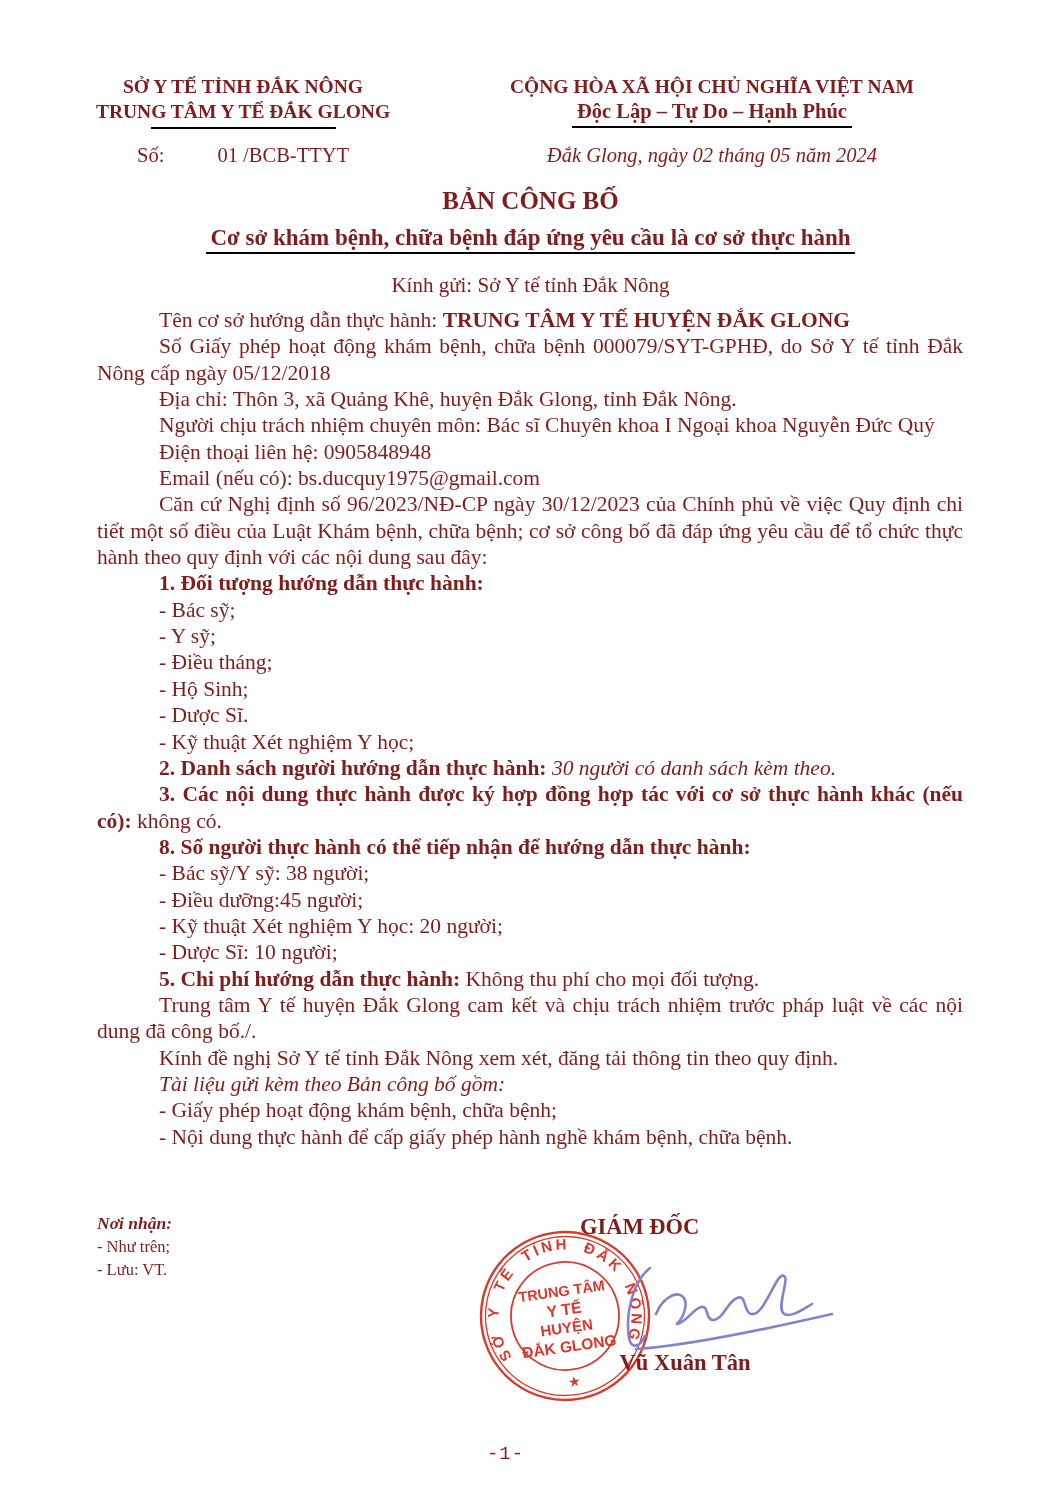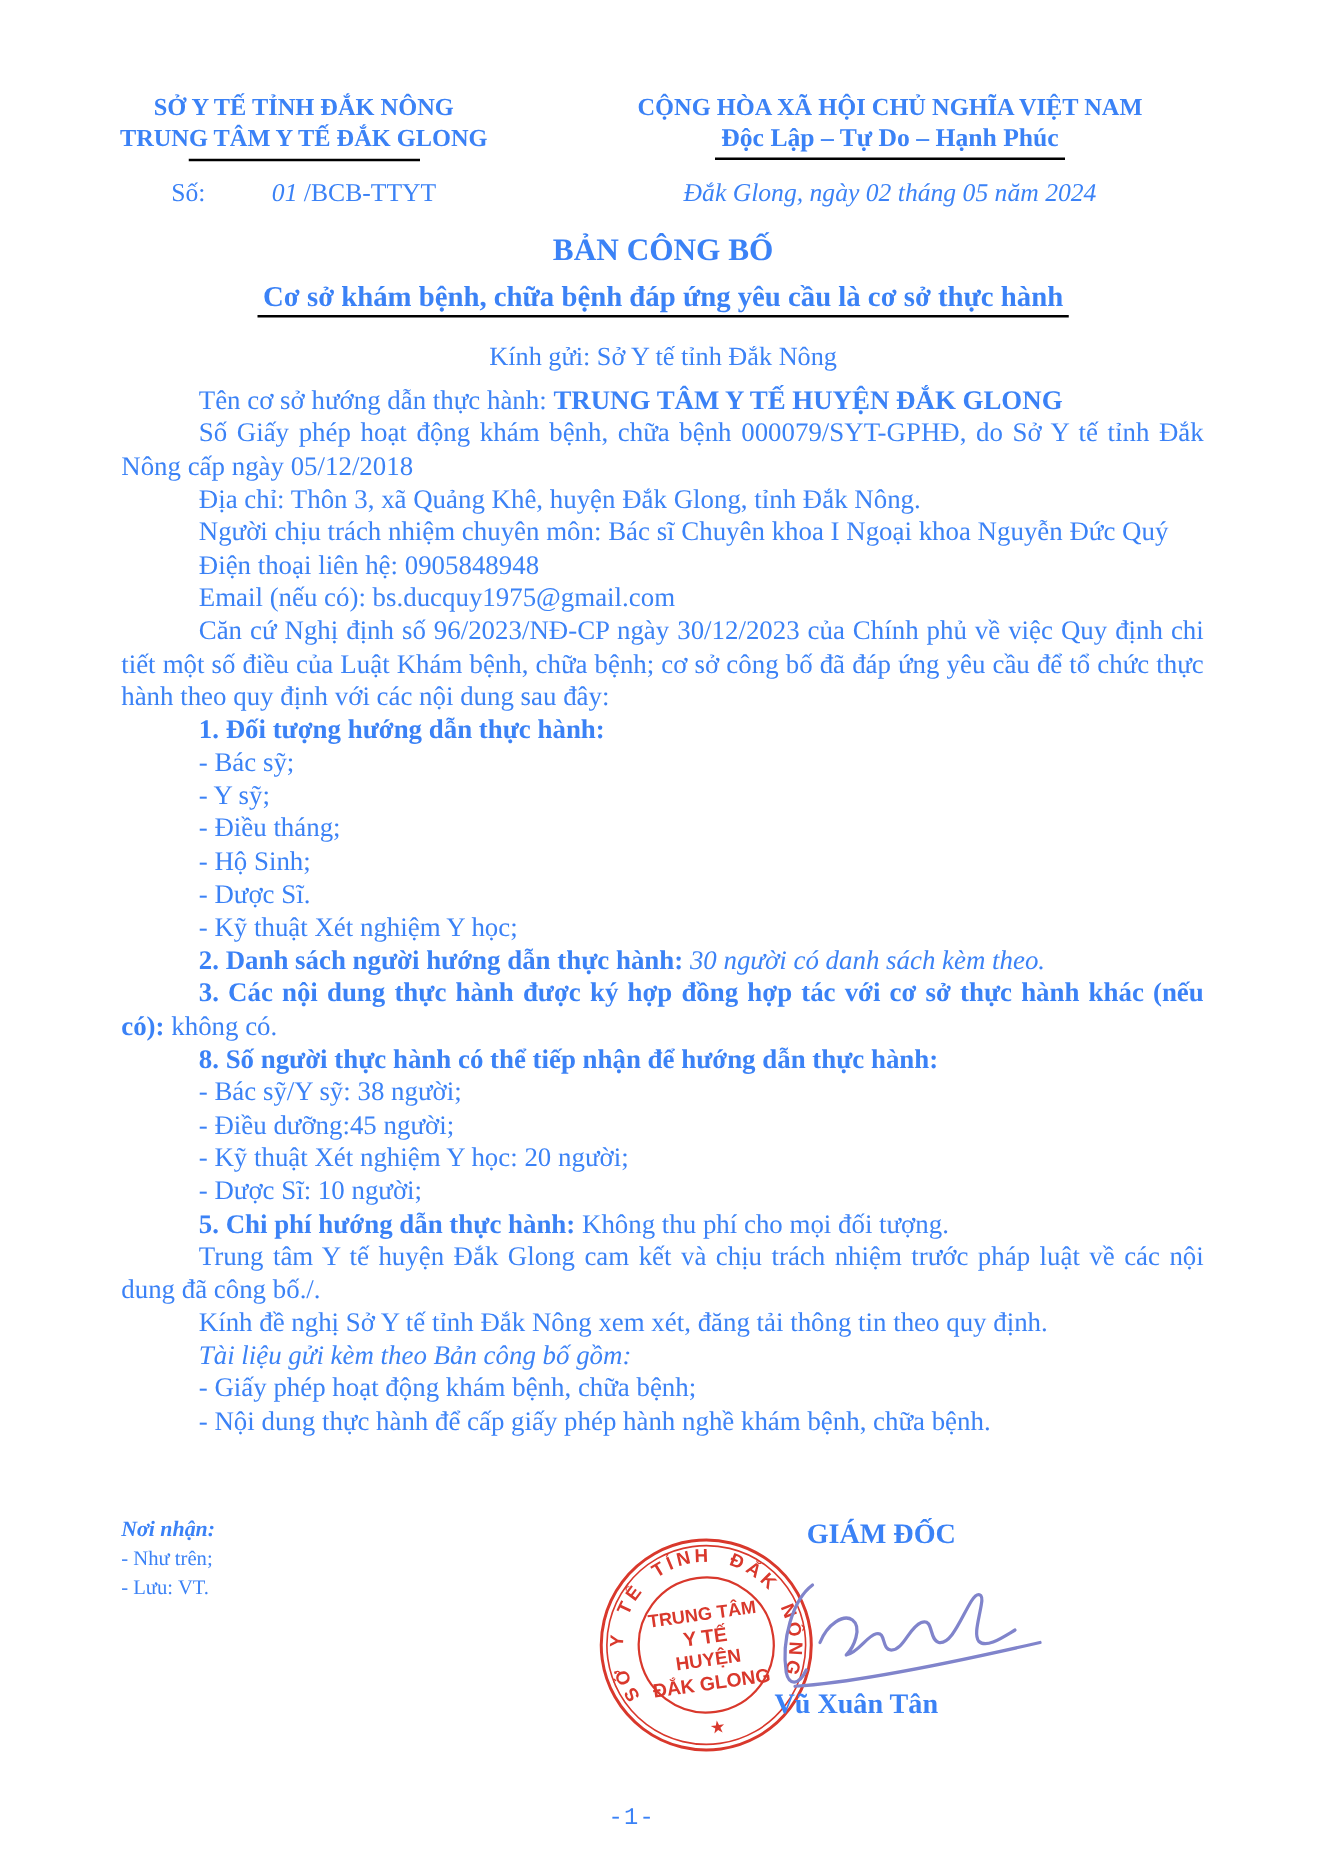--- a/index.html
+++ b/index.html
@@ -1,48 +1,48 @@
 <!DOCTYPE html>
 <html><head>
 <meta charset="utf-8">
 <style>
   html,body{margin:0;padding:0;background:#ffffff;}
   .page{
     position:relative;width:1018px;height:1500px;background:#ffffff;
-    font-family:"Liberation Serif","DejaVu Serif",serif;color:#3b82f6;overflow:hidden;
+    font-family:"Liberation Serif","DejaVu Serif",serif;color:#7f1d1d;overflow:hidden;
   }
   
   .issuer{position:absolute;left:76px;top:74px;width:334px;text-align:center;
           font-weight:bold;font-size:19.5px;line-height:25px;}
   .issuer-rule{width:185px;border-bottom:2px solid #000;margin:3px auto 0;height:0;}
   .national{position:absolute;left:498px;top:74px;width:428px;text-align:center;font-weight:bold;}
   .national-l1{font-size:19.5px;line-height:25px;}
   .national-l2{font-size:20.5px;line-height:25px;display:inline-block;
                border-bottom:2px solid #000;padding:0 5px 2px;}
   .doc-number{position:absolute;left:76px;top:144px;width:334px;text-align:center;font-size:20.5px;}
-  .doc-number .num{font-style:italic;margin-left:48px;}
+  .doc-number .num{margin-left:48px;}
   .place-date{position:absolute;left:498px;top:144px;width:428px;text-align:center;
               font-size:20.5px;font-style:italic;}
   
   .title-block{position:absolute;left:0;top:186px;width:1061px;text-align:center;}
   .title-main{font-size:25px;font-weight:bold;line-height:29px;}
   .title-sub{font-size:23px;font-weight:bold;display:inline-block;
              border-bottom:2.5px solid #000;padding:0 4px 1px;margin-top:10px;}
   .recipient{font-size:21px;margin-top:19px;}
   
   .body-text{position:absolute;left:97px;top:307px;width:866px;
              font-size:21.5px;line-height:26.35px;text-align:justify;}
   .body-text p{margin:0;text-indent:62px;}
   .body-text b{font-weight:bold;}
   .body-text i{font-style:italic;}
   
   .recipients{position:absolute;left:97px;top:1211px;}
   .recipients-label{font-size:17.5px;font-weight:bold;font-style:italic;line-height:24px;}
   .recipient-item{font-size:16.5px;line-height:23px;}
-  .signer-title{position:absolute;left:580px;top:1214px;width:250px;text-align:center;
+  .signer-title{position:absolute;left:580px;top:1214px;width:250px;
                 font-size:22.5px;font-weight:bold;}
   .signer-name{position:absolute;left:560px;top:1350px;width:250px;text-align:center;
                font-size:22.5px;font-weight:bold;}
   .stamp{position:absolute;left:479px;top:1230px;}
   .stamp text{font-family:"Liberation Sans","DejaVu Sans",sans-serif;font-weight:bold;}
   .stamp .ring-label{font-size:15px;letter-spacing:3px;word-spacing:6px;}
   .signature{position:absolute;left:598px;top:1252px;}
   .page-num{position:absolute;left:0;top:1443px;width:1011px;text-align:center;
             font-family:"Liberation Mono","DejaVu Sans Mono",monospace;font-size:19px;letter-spacing:1px;}
 </style>

